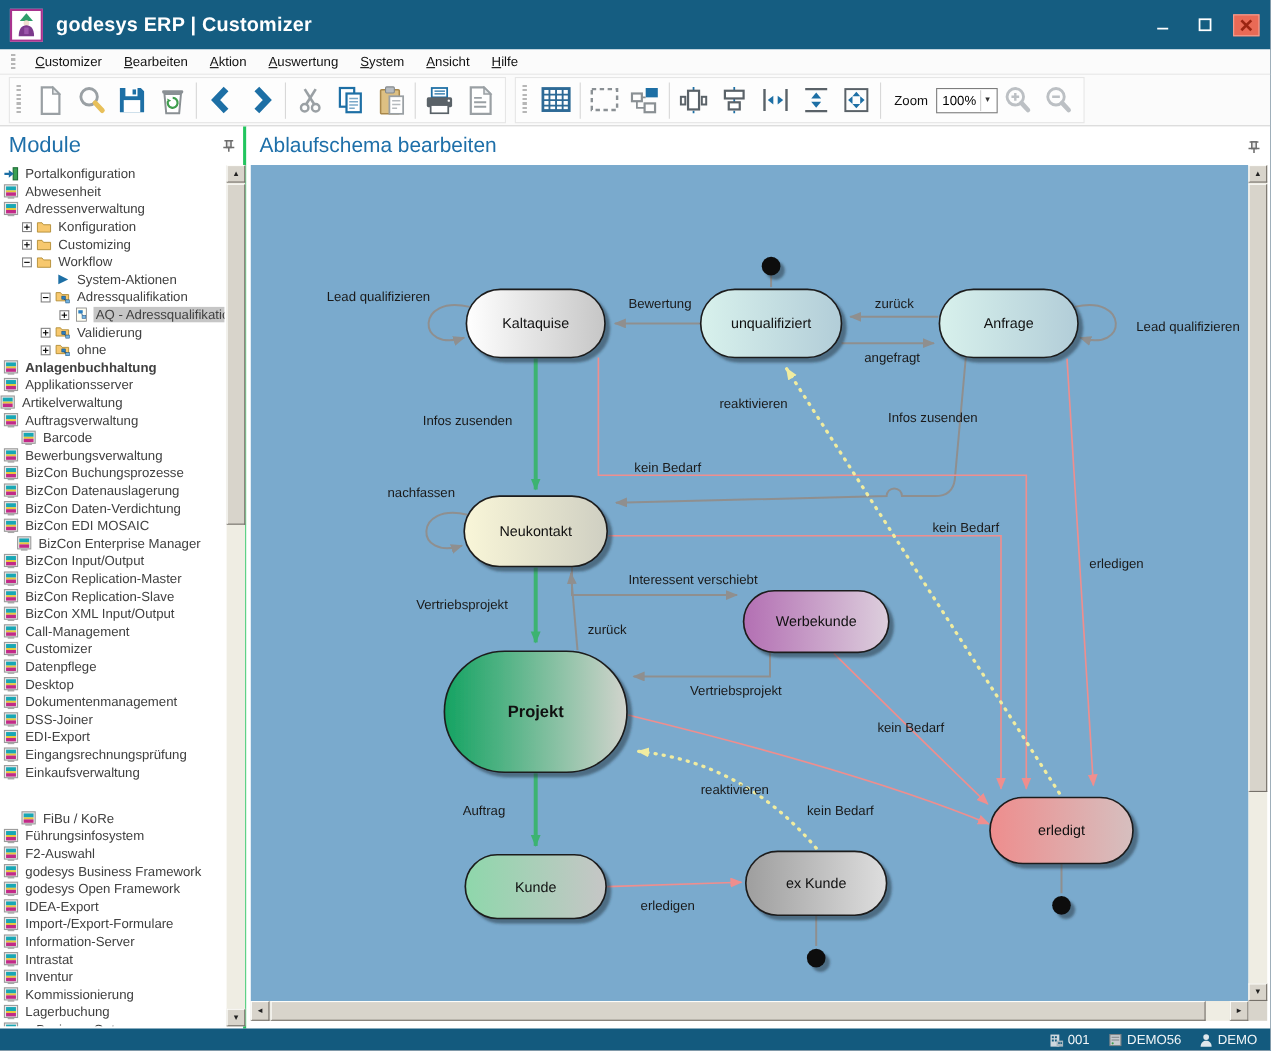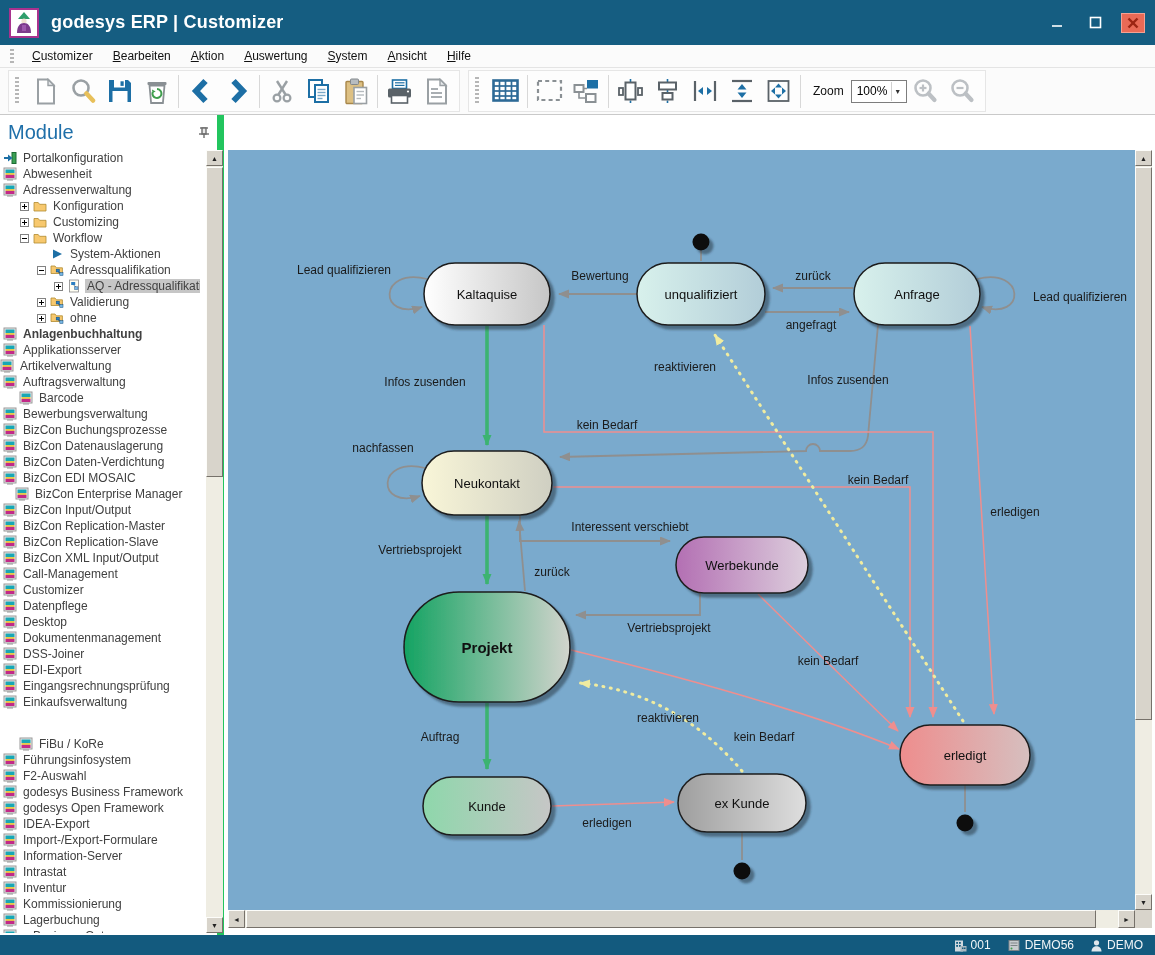--- a/index.html
+++ b/index.html
@@ -24,21 +24,21 @@
   .toolbar { position:absolute; top:68px; left:0; right:0; height:47px; background:#fbfbfb; border-bottom:1px solid #c9c9c9; display:flex; align-items:center; }
   .tb-panel { display:flex; align-items:center; height:42px; border:1px solid #e6e6e6; margin-left:8px; padding:0 4px; background:#fdfdfd; }
   .tb-panel .grip { height:28px; }
   .tb-btn { width:37px; height:38px; display:flex; align-items:center; justify-content:center; border:1px solid transparent; }
   .tb-sep { width:1px; height:33px; background:#d8d8d8; margin:0 3px; }
   .zoom-label { font-size:12px; color:#111; margin:0 7px 0 9px; }
   .zoom-combo { width:56px; height:23px; border:1px solid #7d7d7d; background:#fff; font-size:12px; display:flex; align-items:center; justify-content:space-between; padding:0 2px 0 5px; }
   .zoom-combo .arrowbox { width:13px; height:19px; display:flex; align-items:center; justify-content:center; font-size:7px; color:#333; border-left:1px solid #d0d0d0; }
 
   
-  .sidebar { position:absolute; top:115px; left:0; width:224px; bottom:20px; background:#fff; border-right:7px solid #22c55e; }
+  .sidebar { position:absolute; top:115px; left:0; width:224px; bottom:20px; background:#fff; border-right:3px solid #22c55e; }
   .side-header { height:34px; display:flex; align-items:center; padding:0 6px 0 8px; }
   .side-title { color:#1e6fa9; font-size:20px; }
   .pin { margin-left:auto; width:14px; height:14px; }
   .tree { position:absolute; top:35px; left:0; right:17px; bottom:2px; overflow:hidden; }
   .trow { height:16px; display:flex; align-items:center; white-space:nowrap; font-size:12px; color:#404040; }
   .texp { position:relative; width:9px; height:9px; border:1px solid #828282; background:#fff; flex:none; margin-right:4px; }
   .texp::before { content:""; position:absolute; left:1px; top:3px; width:5px; height:1px; background:#000; }
   .texp.plus::after { content:""; position:absolute; left:3px; top:1px; width:1px; height:5px; background:#000; }
   .ticon { width:14px; height:14px; flex:none; margin-right:4px; }
   .ticon svg { display:block; }
@@ -905,20 +905,33 @@
 
   </div>
 
   <div class="vscroll" style="left:206px; top:150px; bottom:22px;">
     <div class="sb-btn" style="top:0;">▲</div>
     <div class="sb-thumb" style="top:17px; height:310px;"></div>
     <div class="sb-btn" style="bottom:0;">▼</div>
   </div>
 
   <div class="main">
+    <div class="main-header">
+      <span class="main-title">Ablaufschema bearbeiten</span>
+      <span class="pin">
+        <svg width="14" height="14">
+            <g stroke="#6d6d6d" stroke-width="1.4" fill="none">
+              <line x1="3" y1="3" x2="11" y2="3"></line>
+              <rect x="5" y="3" width="4" height="6" fill="#e8e8e8"></rect>
+              <line x1="2" y1="9" x2="12" y2="9"></line>
+              <line x1="7" y1="9" x2="7" y2="13"></line>
+            </g>
+          </svg>
+      </span>
+    </div>
     <div class="canvas">
       <svg width="907" height="760" viewBox="0 0 907 760">
           <defs>
             <filter id="nshadow" x="-20%" y="-20%" width="160%" height="160%">
               <feDropShadow dx="4" dy="4" stdDeviation="1.2" flood-color="#2b3a48" flood-opacity="0.55"></feDropShadow>
             </filter>
             <marker id="arr-gray" markerWidth="13" markerHeight="11" refX="10" refY="4.5" orient="auto" markerUnits="userSpaceOnUse">
               <path d="M0,0 L11,4.5 L0,9 z" fill="#8f8f8f"></path>
             </marker>
             <marker id="arr-green" markerWidth="13" markerHeight="11" refX="10" refY="4.5" orient="auto" markerUnits="userSpaceOnUse">

